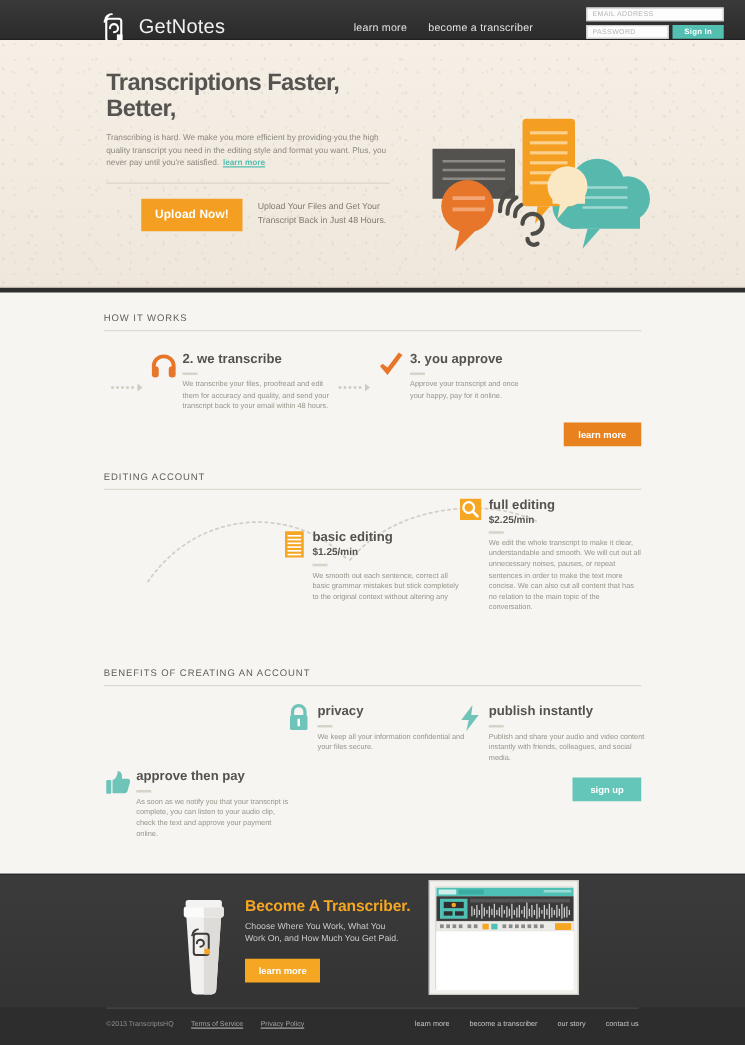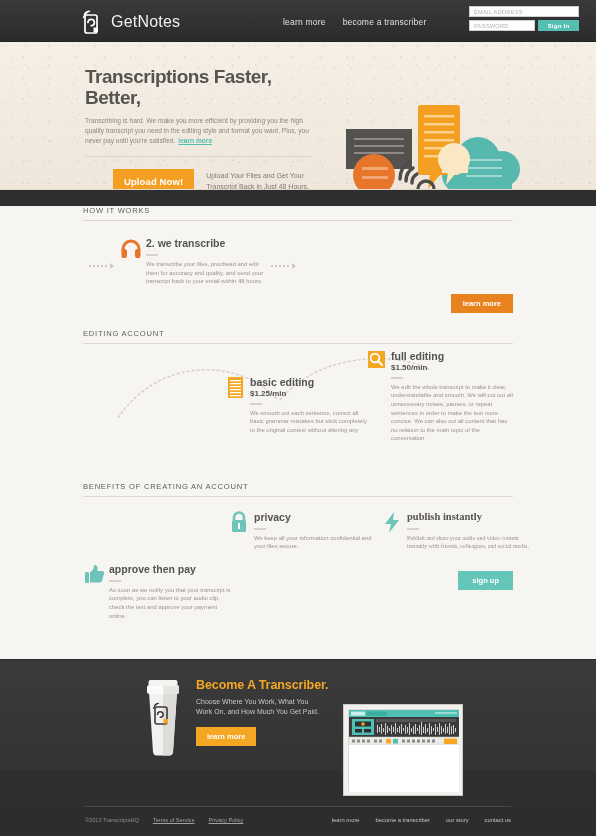--- a/index.html
+++ b/index.html
@@ -6,21 +6,21 @@
   html, body {
     width: 596px; height: 836px;
     font-family: "Liberation Sans", sans-serif;
     background: #2e2e2e;
     overflow: hidden;
   }
   .page { position: relative; width: 596px; height: 836px; }
 
   
   .header {
-    height: 42px;
+    height: 32px;
     background: linear-gradient(to bottom, #3a3a3a 0%, #323232 50%, #2b2b2b 100%);
     position: relative;
     border-bottom: 1px solid #222;
   }
   .logo-wrap {
     position: absolute; left: 78px; top: 8px;
     display: flex; align-items: center; gap: 7px;
   }
   .logo-mark { width: 26px; height: 28px; }
   .logo-text { color: #f1f1f1; font-size: 16px; letter-spacing: .2px; }
@@ -40,21 +40,21 @@
   .login-input.pw { width: 66px; }
   .signin-btn {
     background: #52bfb1; color: #fff; font-size: 6.2px; font-weight: bold;
     height: 11px; width: 41px; display: flex; align-items: center;
     justify-content: center; border: none; cursor: pointer; letter-spacing: .2px;
   }
   .create-link { color: #52bfb1; font-size: 5px; text-decoration: underline; letter-spacing: .2px; }
 
   
   .hero {
-    height: 148px;
+    height: 198px;
     background: #f3ece2;
     background-image:
       radial-gradient(circle at 12% 22%, rgba(205,190,170,.30) 0 1px, transparent 1px),
       radial-gradient(circle at 38% 58%, rgba(205,190,170,.26) 0 1px, transparent 1px),
       radial-gradient(circle at 67% 14%, rgba(205,190,170,.24) 0 1px, transparent 1px),
       radial-gradient(circle at 85% 72%, rgba(205,190,170,.28) 0 1px, transparent 1px),
       radial-gradient(circle at 52% 88%, rgba(205,190,170,.22) 0 1px, transparent 1px),
       linear-gradient(to bottom, #f5efe6, #efe7db);
     background-size: 23px 19px, 31px 27px, 17px 23px, 27px 21px, 19px 29px, 100% 100%;
     position: relative; overflow: hidden;
@@ -76,21 +76,21 @@
   .upload-btn {
     background: #f59f22; color: #fff; font-size: 9.5px; font-weight: bold;
     padding: 7px 11px 8px; border: none; cursor: pointer; letter-spacing: .1px;
   }
   .cta-note { font-size: 7px; line-height: 10.5px; color: #7e7a74; padding-top: 2px; }
 
   .hero-art { position: absolute; left: 330px; top: 55px; width: 200px; height: 130px; }
 
   
   .content { background: #f6f5f1; padding-bottom: 22px; }
-  .section { width: 430px; margin: 16px auto; }
+  .section { width: 430px; margin: 4px auto; padding-top: 16px; }
   .sec-head {
     font-size: 7.6px; color: #5f5d59; letter-spacing: .75px;
     padding-bottom: 5px; border-bottom: 1px solid #ded9cf;
   }
 
   .cols { display: flex; margin-top: 16px; }
   .feat { position: relative; padding-left: 26px; }
   .feat-icon { position: absolute; left: 0; top: 0; width: 22px; height: 24px; }
   .feat-title { font-size: 10.5px; color: #55534f; font-weight: bold; line-height: 12px; }
   .feat-price { font-size: 8px; color: #55534f; font-weight: bold; margin-top: 1px; }
@@ -290,20 +290,30 @@
 
         <div class="arrow-dots">
           <i class="d"></i>
             <i class="d"></i>
             <i class="d"></i>
             <i class="d"></i>
             <i class="d"></i>
             <i class="tri"></i>
         </div>
 
+        <div class="feat" style="width:120px">
+          <span class="feat-icon">
+            <svg width="22" height="24" viewBox="0 0 22 24">
+              <path d="M2 12l6 7L20 3l-3-2-9 12-4-3z" fill="#e8762a"></path>
+            </svg>
+          </span>
+          <div class="feat-title">3. you approve</div>
+          <div class="feat-dash"></div>
+          <div class="feat-body">Approve your transcript and once your happy, pay for it online.</div>
+        </div>
       </div>
 
       <div class="right-btn">
         <button class="btn-orange">learn more</button>
       </div>
     </div>
 
     <div class="section">
       <div class="sec-head">EDITING ACCOUNT</div>
 
@@ -336,21 +346,21 @@
 
         <div class="edit-item feat" style="left:282px; top:2px;">
           <span class="feat-icon">
             <svg width="22" height="24" viewBox="0 0 22 24">
               <rect x="3" y="1" width="17" height="17" fill="#f5a623"></rect>
               <circle cx="10" cy="8" r="4.3" fill="none" stroke="#fff" stroke-width="1.8"></circle>
               <path d="M13.2 11.2L17 15" stroke="#fff" stroke-width="2" stroke-linecap="round"></path>
             </svg>
           </span>
           <div class="feat-title">full editing</div>
-          <div class="feat-price">$1.50/min</div>
+          <div class="feat-price">$2.25/min</div>
           <div class="feat-dash"></div>
           <div class="feat-body">We edit the whole transcript to make it clear, understandable and smooth. We will cut out all unnecessary noises, pauses, or repeat sentences in order to make the text more concise. We can also cut all content that has no relation to the main topic of the conversation.</div>
         </div>
       </div>
     </div>
 
     <div class="section">
       <div class="sec-head">BENEFITS OF CREATING AN ACCOUNT</div>
 
       <div class="benefits-grid">
@@ -361,21 +371,21 @@
               <path d="M6 9V6.5a5 5 0 0 1 10 0V9" fill="none" stroke="#6ec4b8" stroke-width="2.6"></path>
               <rect x="4" y="9" width="14" height="12" rx="1.5" fill="#6ec4b8"></rect>
               <rect x="10" y="12" width="2" height="6" fill="#fff"></rect>
             </svg>
           </span>
           <div class="feat-title">privacy</div>
           <div class="feat-dash"></div>
           <div class="feat-body">We keep all your information confidential and your files secure.</div>
         </div>
 
-        <div class="ben-item feat" style="left:298px; top:0;font-family:Liberation Serif, serif;">
+        <div class="ben-item feat" style="left:282px; top:0;">
           <span class="feat-icon">
             <svg width="22" height="24" viewBox="0 0 22 24">
               <path d="M13 1L4 13h6l-2 9 10-13h-6z" fill="#6ec4b8"></path>
             </svg>
           </span>
           <div class="feat-title">publish instantly</div>
           <div class="feat-dash"></div>
           <div class="feat-body">Publish and share your audio and video content instantly with friends, colleagues, and social media.</div>
         </div>
 

